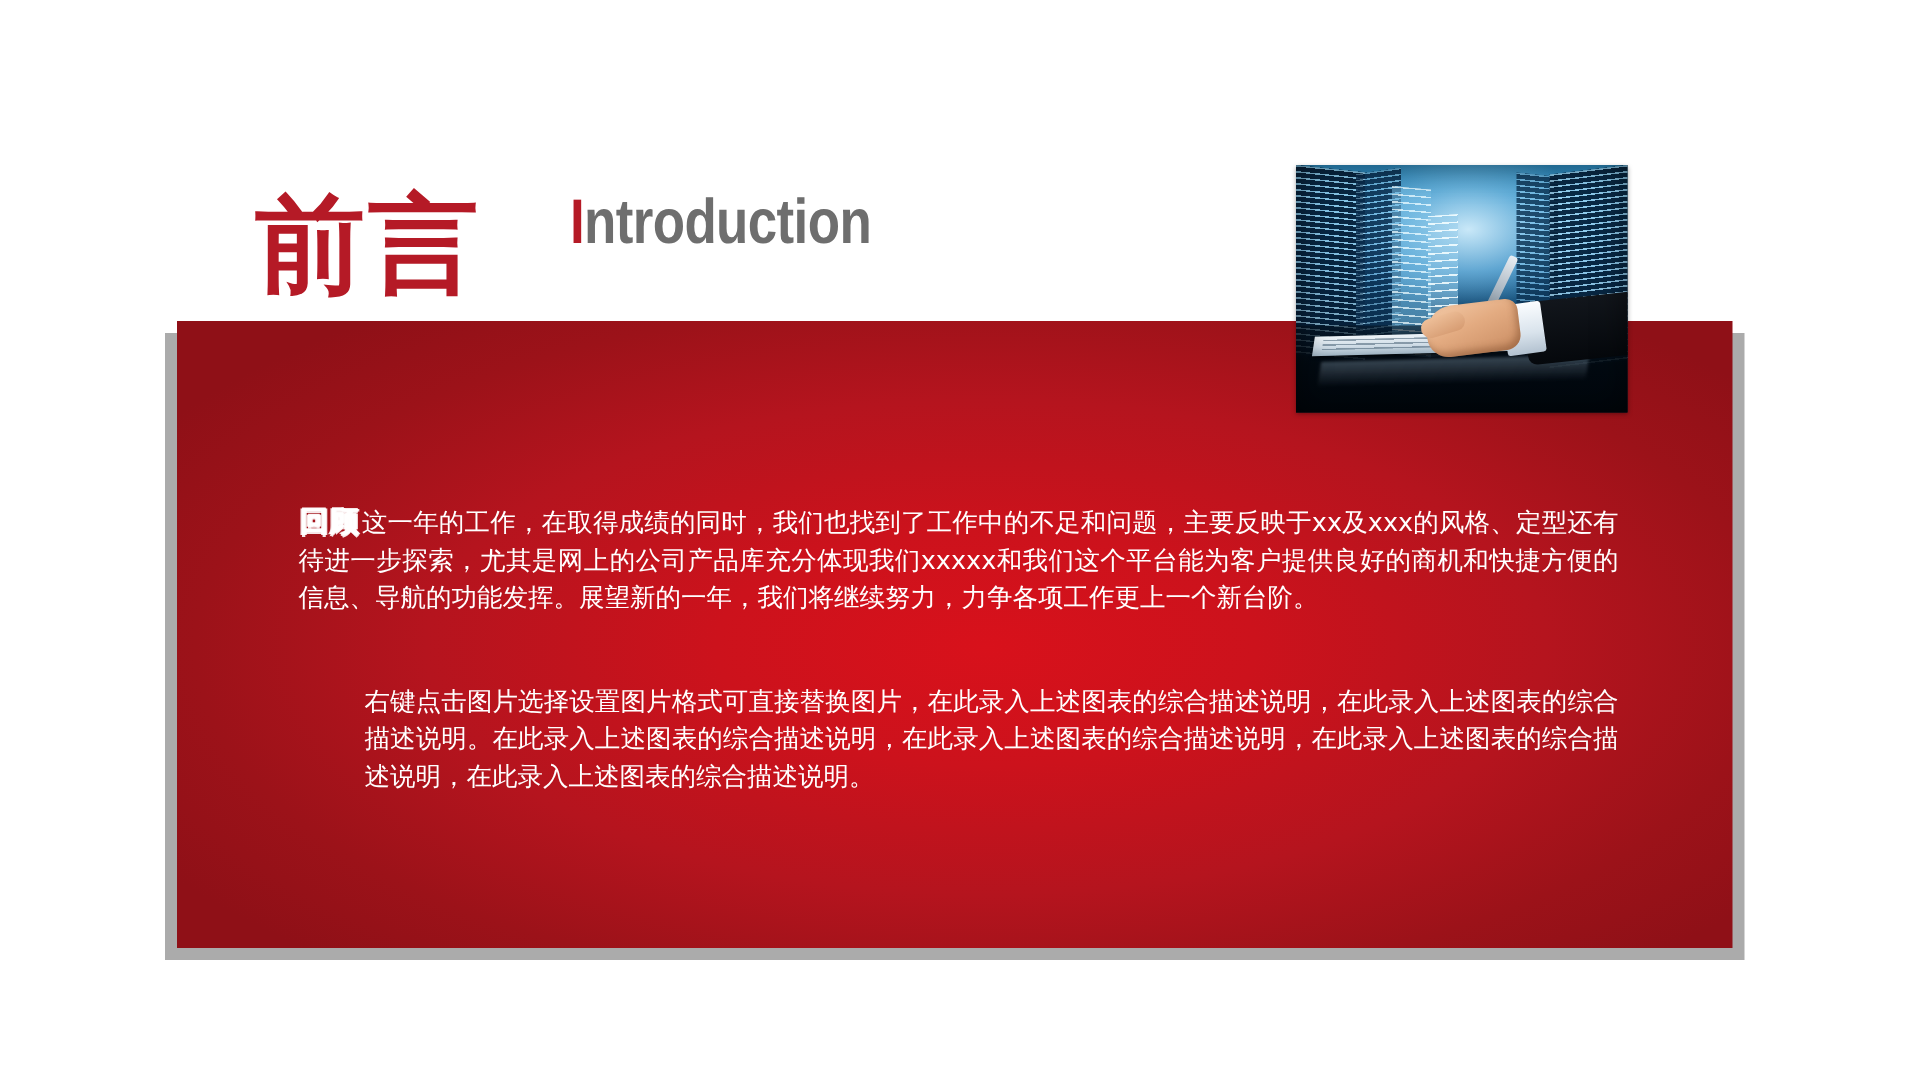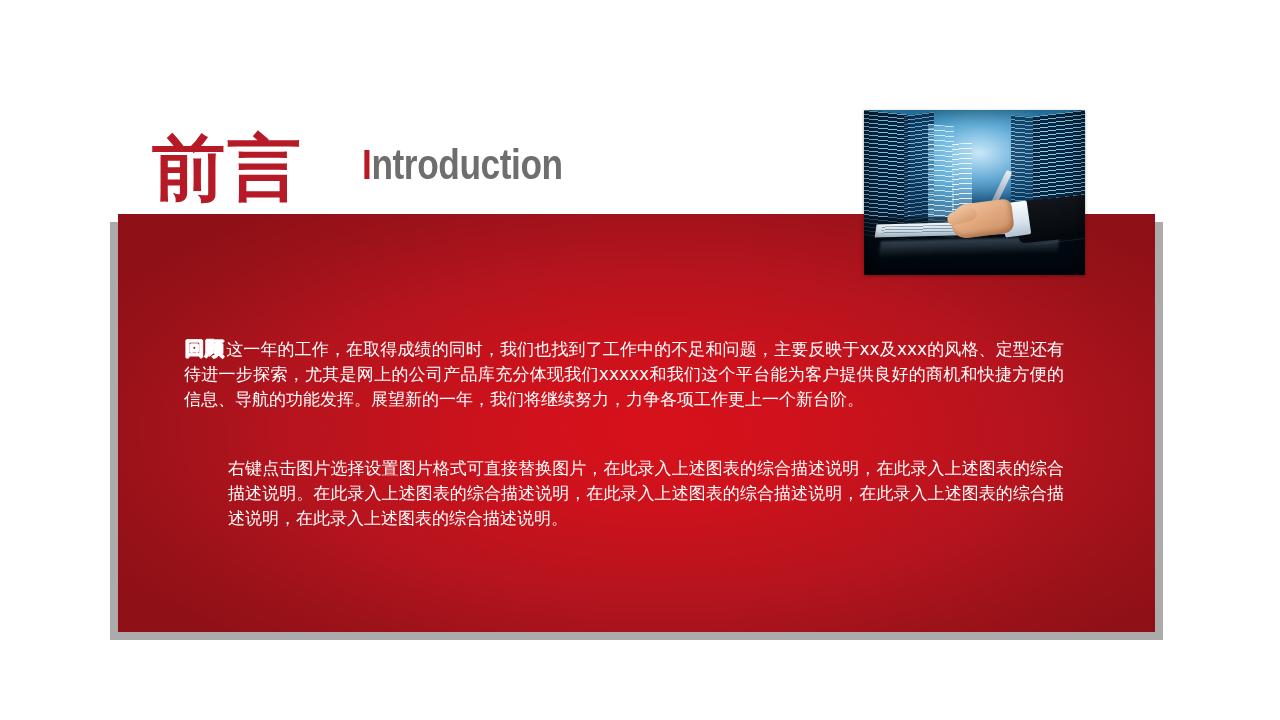--- a/index.html
+++ b/index.html
@@ -17,24 +17,24 @@
 
   .slide {
     position: absolute;
     inset: 0;
     background: #ffffff;
   }
 
   
   .title-row {
     position: absolute;
-    left: 152px;
+    left: 170px;
     top: 126px;
     display: flex;
-    align-items: center;
+    align-items: flex-start;
     height: 84px;
   }
 
   .title-cn {
     font-size: 72px;
     line-height: 74px;
     font-weight: 700;
     color: #B51A26;
     letter-spacing: 2px;
     font-family: "DejaVu Sans", "Liberation Sans", sans-serif;
@@ -217,21 +217,21 @@
   }
   .photo-vig {
     position: absolute; inset: 0;
     box-shadow: inset 0 0 22px rgba(0,0,0,0.55);
     pointer-events: none;
   }
 
   
   .body-text {
     position: absolute;
-    left: 184px;
+    left: 199px;
     top: 336px;
     width: 880px;
     color: #ffffff;
     font-size: 17px;
     line-height: 25px;
     font-family: "DejaVu Sans", "Liberation Sans", sans-serif;
     text-align: justify;
     text-justify: inter-ideograph;
   }
 

